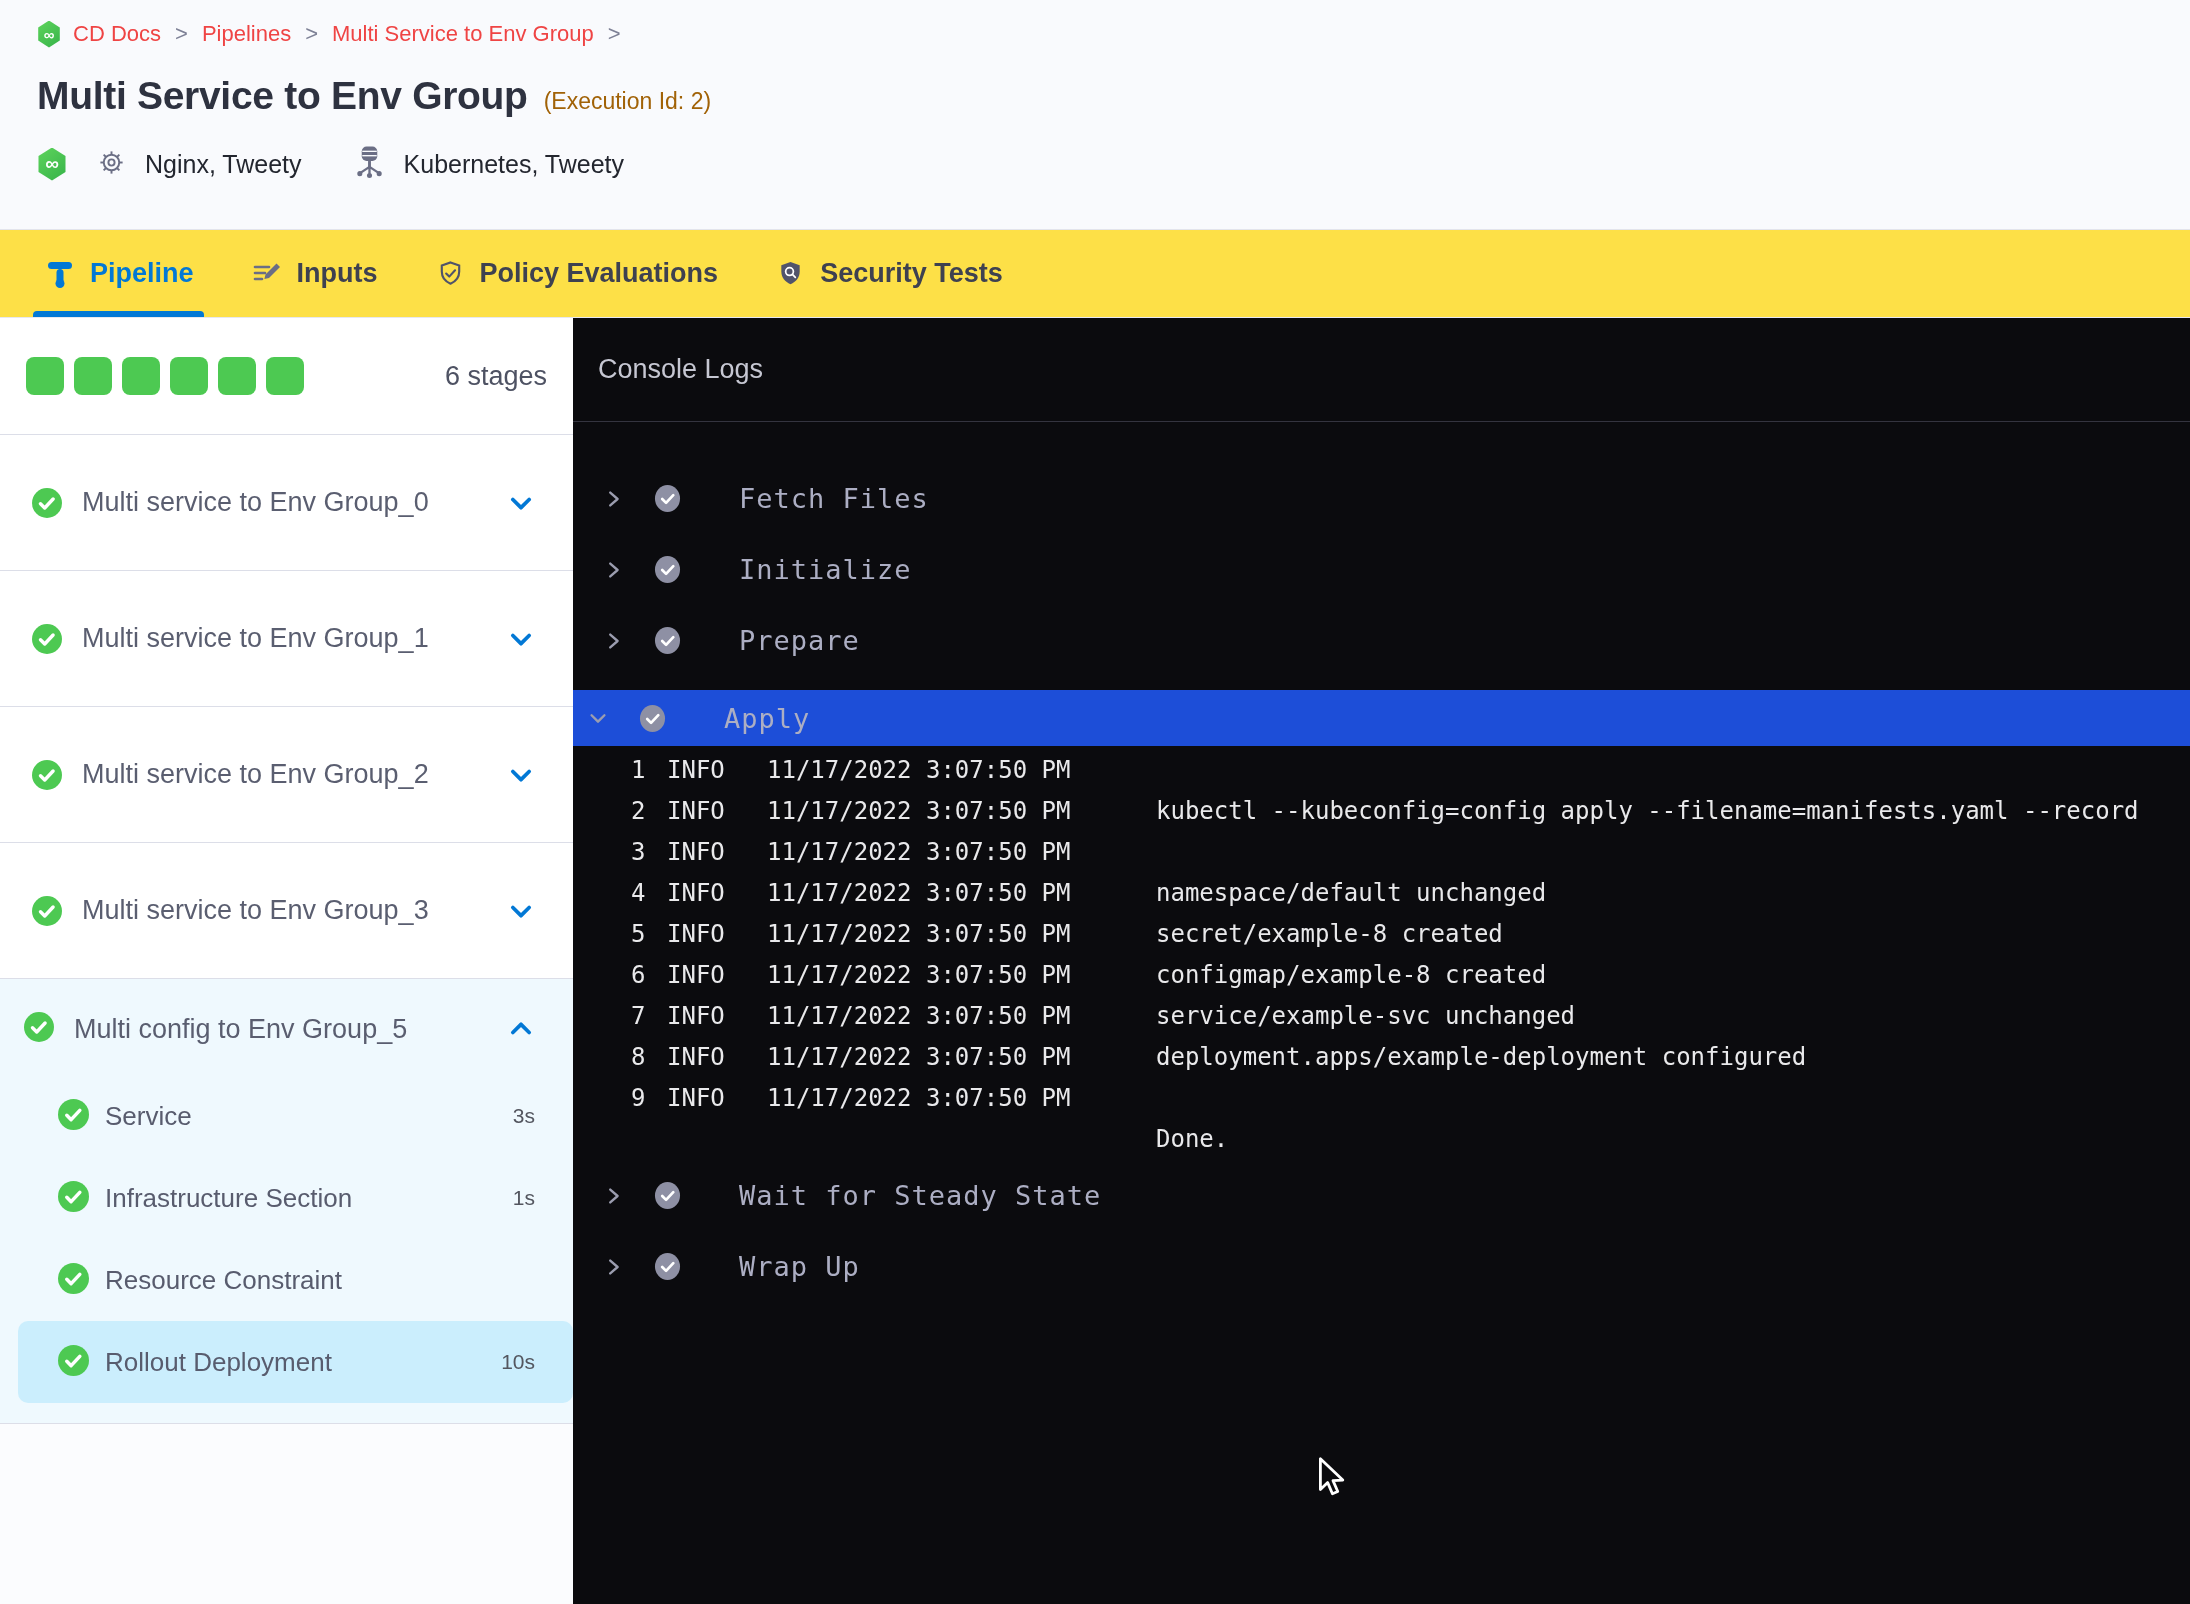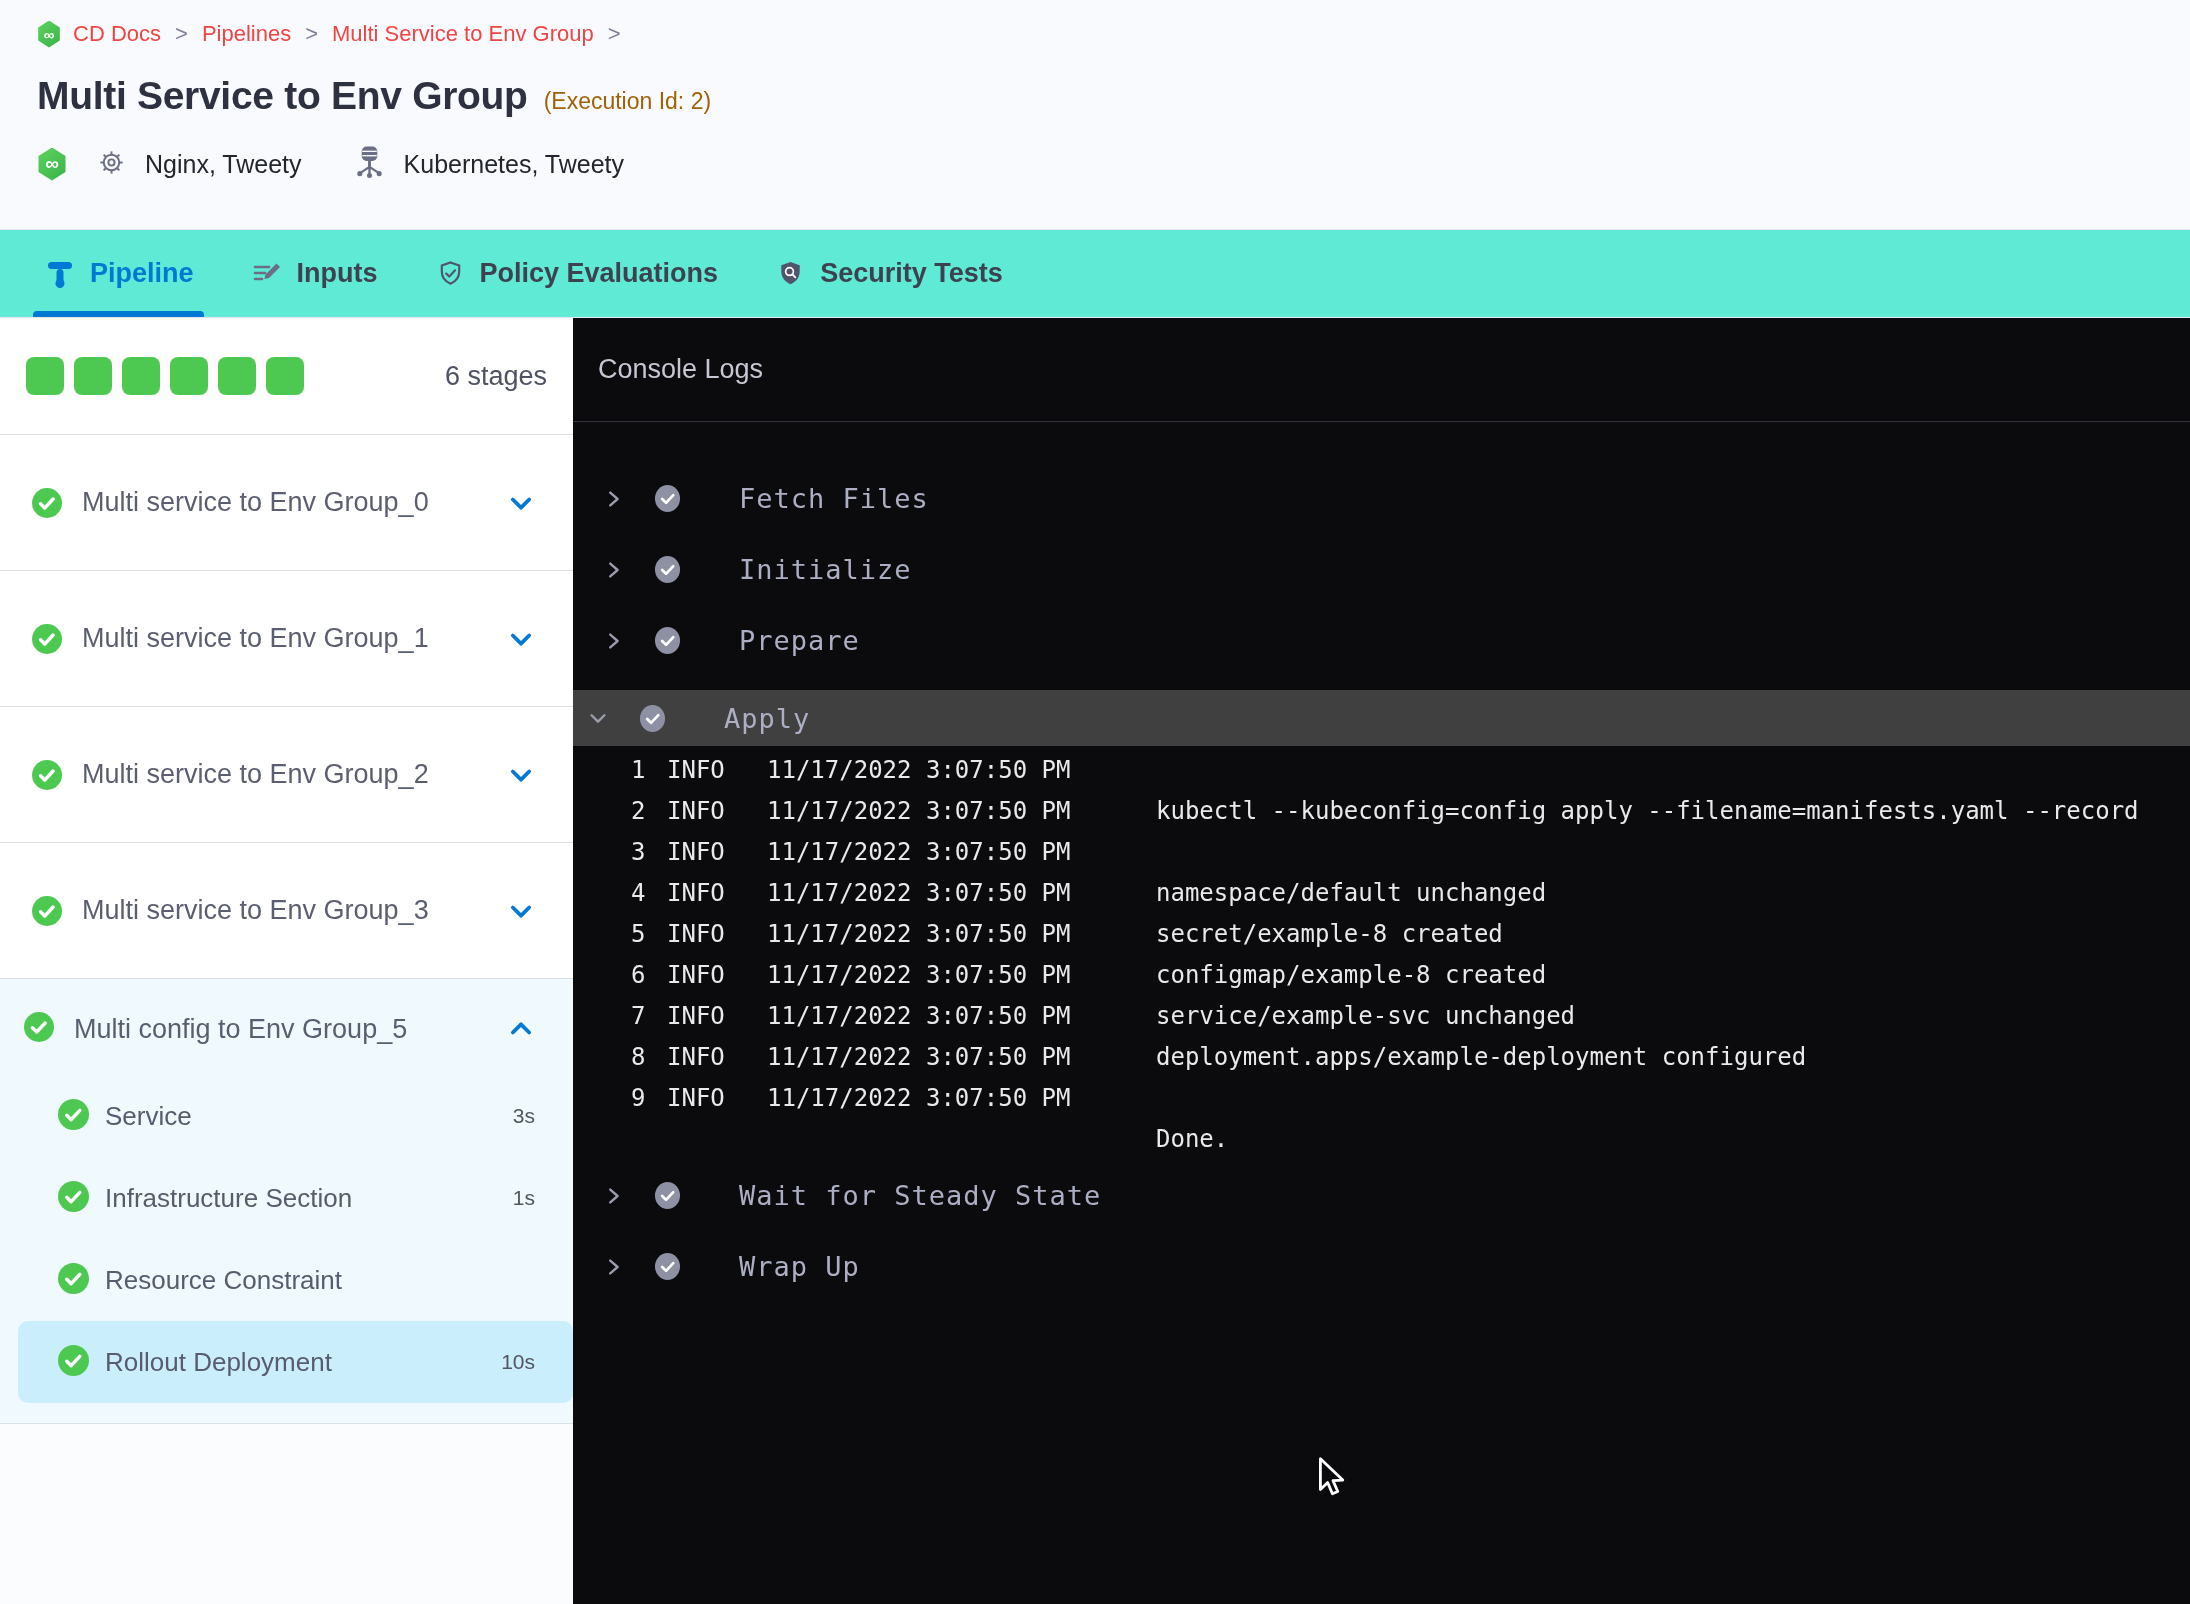--- a/index.html
+++ b/index.html
@@ -16,21 +16,21 @@
   .crumb { font-size:22px; color:#ef4444; text-decoration:none; cursor:pointer; }
   .crumb-sep { font-size:22px; color:#7E8196; padding:0 2px; }
   .title-row { display:flex; align-items:baseline; gap:16px; margin-top:26px; }
   .page-title { font-size:39px; font-weight:700; color:#2E3240; letter-spacing:-0.3px; }
   .exec-id { font-size:23px; color:#a16207; }
   .services-row { display:flex; align-items:center; margin-top:26px; height:40px; }
   .svc-text { font-size:25px; color:#23262F; }
   .icon-gap { margin-left:30px; } .text-gap { margin-left:19px; } .grp-gap { margin-left:52px; }
 
   
-  .tabbar { height:88px; background:#5eead4; border-bottom:1px solid #E7E8EF; display:flex; align-items:center; padding-left:45px; gap:58px; }
+  .tabbar { height:88px; background:#fde047; border-bottom:1px solid #E7E8EF; display:flex; align-items:center; padding-left:45px; gap:58px; }
   .tab { position:relative; height:100%; display:flex; align-items:center; gap:15px; font-size:27px; font-weight:600; color:#3E4150; cursor:pointer; }
   .tab .ticon { display:flex; }
   .tab.active { color:#0278D5; }
   .tab.active::after { content:""; position:absolute; left:-12px; right:-10px; bottom:0; height:6px; border-radius:4px 4px 0 0; background:#0278D5; }
 
   
   .main { flex:1; display:flex; min-height:0; }
 
   
   .sidebar { width:573px; background:#fff; display:flex; flex-direction:column; }
@@ -53,21 +53,21 @@
 
   
   .console { flex:1; background:#0B0B0E; position:relative; overflow:hidden; }
   .console-header { height:104px; display:flex; align-items:center; padding-left:25px; border-bottom:1px solid #34343F; }
   .console-title { font-size:27px; font-weight:400; color:#C6C7D2; }
   .console-body { padding-top:41px; font-family:"DejaVu Sans Mono",monospace; }
   .cstep { height:71px; display:flex; align-items:center; padding-left:29px; cursor:pointer; }
   .cstep .cchev { width:22px; display:flex; }
   .cstep .cchk { margin-left:30px; display:flex; }
   .cstep-label { margin-left:58px; font-size:27px; letter-spacing:1px; color:#ACAEC3; }
-  .apply-band { margin-top:14px; height:56px; background:#404040; display:flex; align-items:center; padding-left:14px; cursor:pointer; }
+  .apply-band { margin-top:14px; height:56px; background:#1d4ed8; display:flex; align-items:center; padding-left:14px; cursor:pointer; }
   .apply-band .cchev { width:22px; display:flex; }
   .apply-band .cchk { margin-left:30px; display:flex; }
   .logs { padding-top:4px; }
   .log-line { display:grid; grid-template-columns:36px 100px 389px 1fr; height:41px; line-height:41px; padding-left:58px; font-size:24px; color:#E9E9EB; white-space:pre; }
   .cursor-svg { position:absolute; pointer-events:none; }
 </style>
 </head>
 <body>
 
 <div class="screen">

